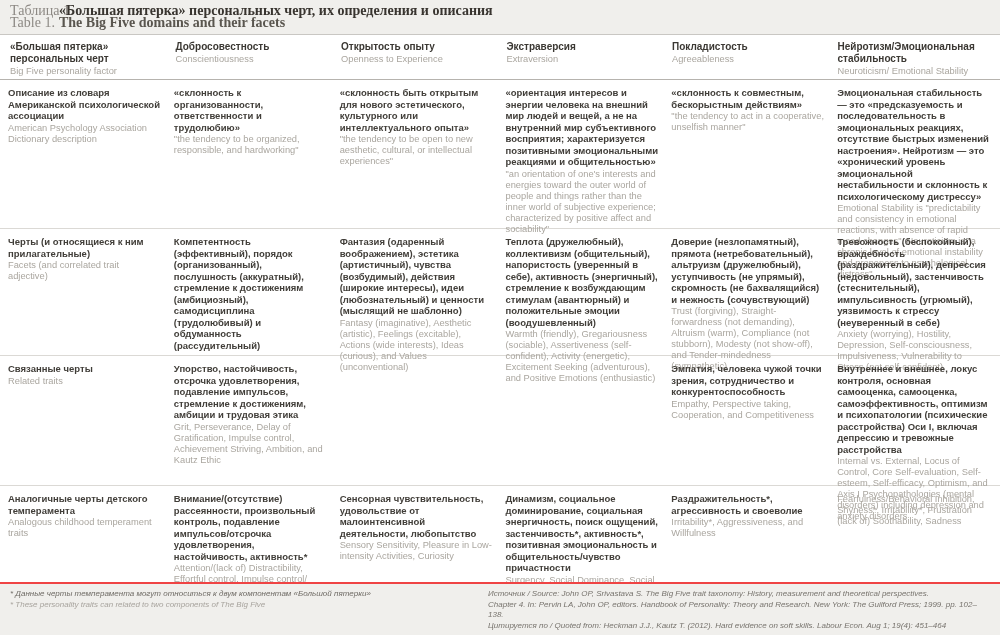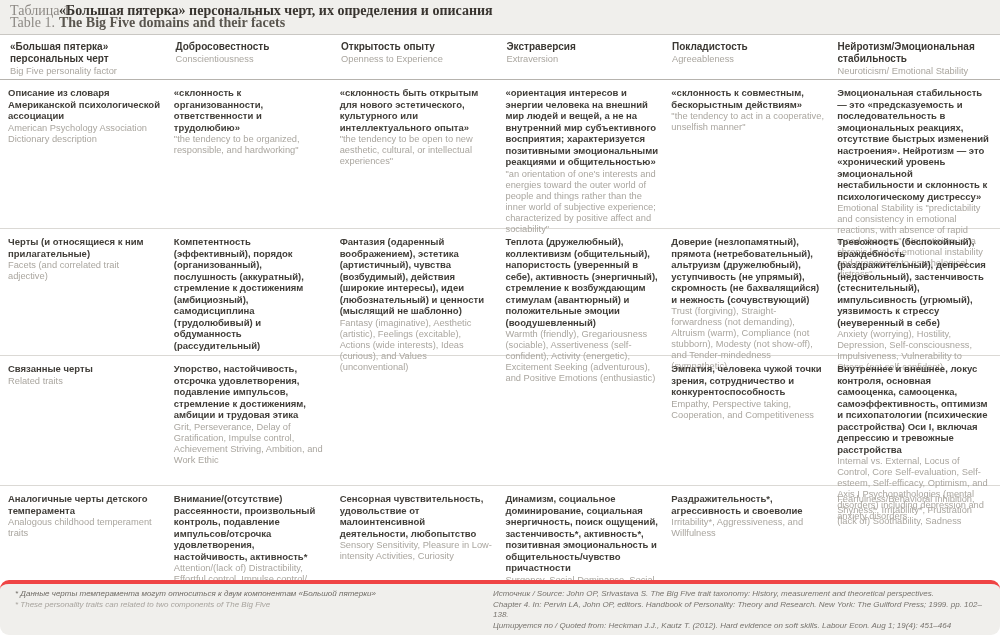--- a/index.html
+++ b/index.html
@@ -30,23 +30,23 @@
   .row-b{min-height:127px;}
   .row-c{min-height:130px;}
   .row-d{flex:1;border-bottom:none;}
   .cell{min-width:0;}
   .ru{font-size:9.5px;line-height:11.5px;color:#413e39;font-weight:600;}
   .en{font-size:9.3px;line-height:11px;color:#aaa69f;font-weight:400;margin-top:1px;}
   .thead .ru{font-size:10px;line-height:12px;font-weight:700;color:#3b3833;}
   
   .footband{
     flex:0 0 auto;min-height:37px;box-sizing:border-box;
-    background:#f0efec;border-top:4px solid #ef4444;
-    padding:5px 10px 4px;display:flex;justify-content:flex-end;
-    font-style:italic;font-size:8px;line-height:10.5px;border-radius:9px;
+    background:#f0efec;border-top:2px solid #ef4444;
+    padding:5px 10px 4px;display:flex;justify-content:flex-start;
+    font-style:italic;font-size:8px;line-height:10.5px;
   }
   .foot-left{width:478px;}
   .note-ru{color:#6e6a64;}
   .note-en{color:#a7a39d;}
   .foot-right{width:497px;color:#77736d;}
 </style>
 </head>
 <body>
 
 <div class="page">
@@ -142,21 +142,21 @@
       </div>
     </div>
 
     <div class="grid trow row-c">
       <div class="cell">
         <div class="ru">Связанные черты</div>
         <div class="en">Related traits</div>
       </div>
       <div class="cell">
         <div class="ru">Упорство, настойчивость, отсрочка удовлетворения, подавление импульсов, стремление к достижениям, амбиции и трудовая этика</div>
-        <div class="en">Grit, Perseverance, Delay of Gratification, Impulse control, Achievement Striving, Ambition, and Work Ethic</div>
+        <div class="en">Grit, Perseverance, Delay of Gratification, Impulse control, Achievement Striving, Ambition, and Kautz Ethic</div>
       </div>
       <div class="cell">
         <div class="ru"></div>
         <div class="en"></div>
       </div>
       <div class="cell">
         <div class="ru"></div>
         <div class="en"></div>
       </div>
       <div class="cell">

